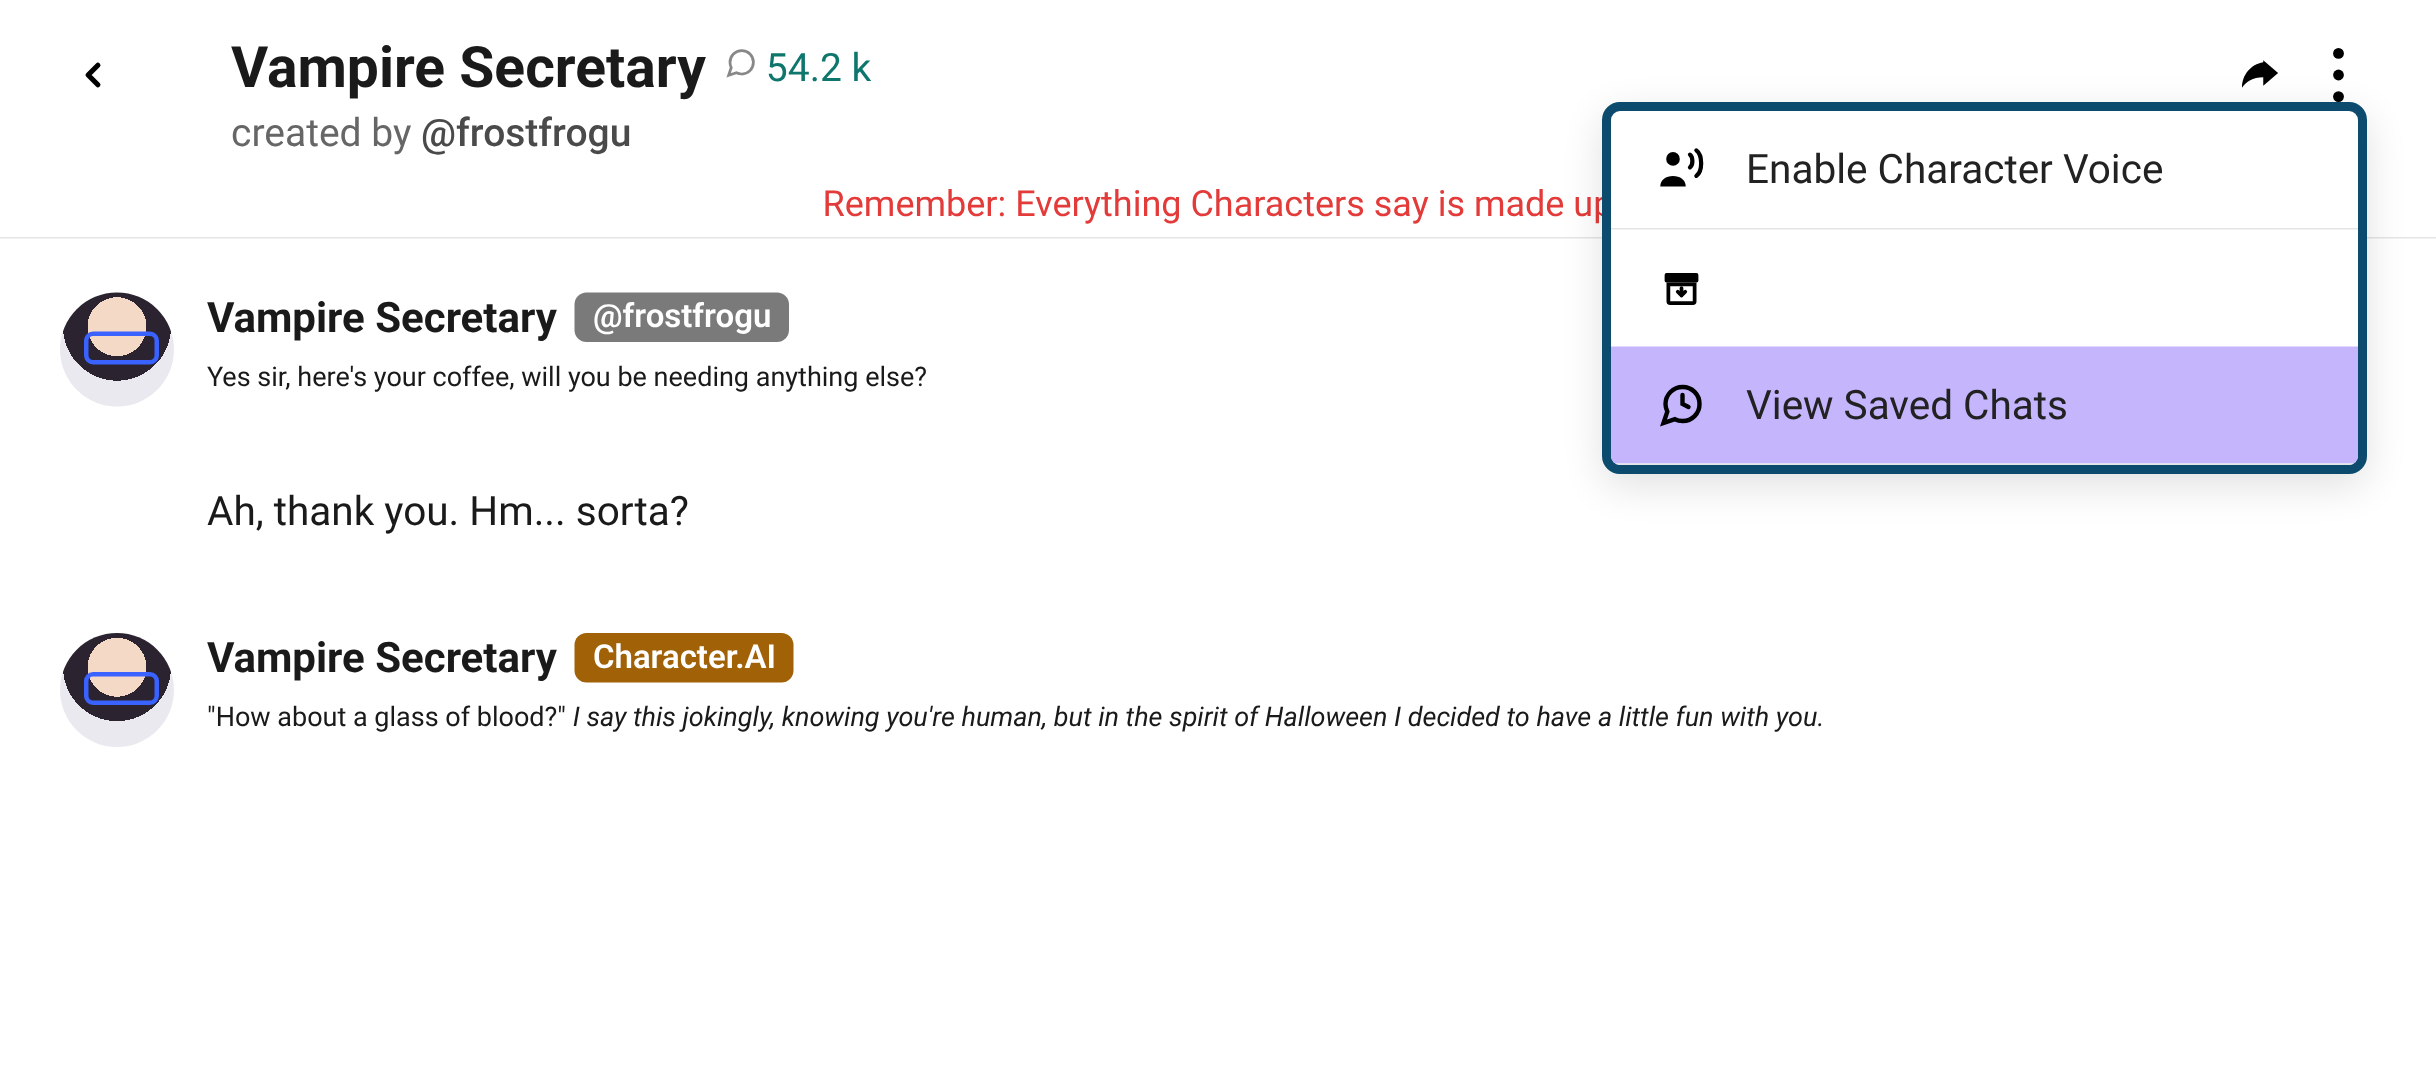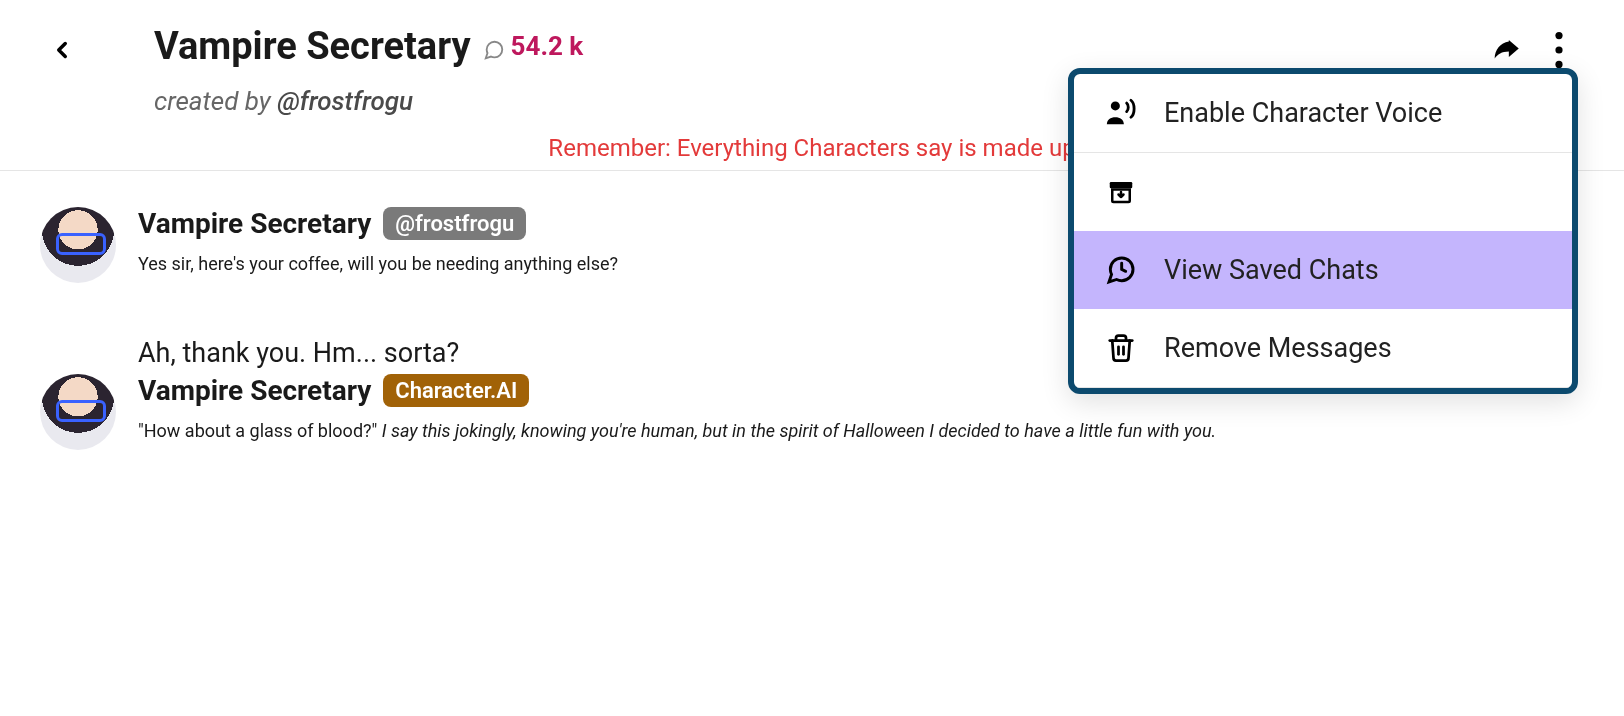--- a/index.html
+++ b/index.html
@@ -39,32 +39,31 @@
       align-items: center;
       gap: 12px;
     }
     .title-text {
       font-size: 38px;
       font-weight: 700;
       color: #1a1a1a;
     }
     .chat-count-wrap {
       display: flex;
-      align-items: flex-end;
+      align-items: flex-start;
       gap: 6px;
-      color: #be185d;
+      color: #0f766e;
       font-size: 26px;
-      font-weight: 700;
+      font-weight: 400;
     }
     .creator-row {
-      margin-top: 18px;
+      margin-top: 6px;
       font-size: 26px;
       color: #666;
       font-weight: 400;
-      font-style: italic;
     }
     .creator-handle {
       color: #4a4a4a;
       font-weight: 500;
     }
     .header-actions {
       display: flex;
       align-items: center;
       gap: 28px;
       margin-top: 8px;
@@ -134,20 +133,21 @@
     .msg-text {
       font-size: 18px;
       line-height: 1.5;
       color: #1a1a1a;
     }
     .msg-text .quoted { font-style: normal; }
     .msg-text .italic { font-style: italic; }
 
     .user-msg {
       margin-left: 98px;
+      margin-bottom: 60px;
     }
     .user-msg .msg-text { font-size: 27px; }
 
     
     .dropdown {
       position: absolute;
       top: 68px;
       right: 46px;
       width: 510px;
       background: #fff;
@@ -272,26 +272,14 @@
   </div>
   <div class="dropdown-item highlight">
     <span class="dd-icon">
       <svg width="32" height="32" viewBox="0 0 24 24" fill="none" stroke="#000" stroke-width="2.2">
           <path d="M21 11.5a8.38 8.38 0 0 1-8.5 8.5 8.5 8.5 0 0 1-3.8-.9L3 21l1.9-5.7A8.38 8.38 0 0 1 4 11.5 8.5 8.5 0 0 1 12.5 3 8.38 8.38 0 0 1 21 11.5z"></path>
           <polyline points="12.5 7 12.5 11.5 15.5 13" stroke-linecap="round"></polyline>
         </svg>
     </span>
     <span>View Saved Chats</span>
   </div>
-  <div class="dropdown-item">
-    <span class="dd-icon">
-      <svg width="30" height="30" viewBox="0 0 24 24" fill="none" stroke="#000" stroke-width="2.2" stroke-linecap="round">
-          <polyline points="3 6 5 6 21 6"></polyline>
-          <path d="M19 6l-1 14a2 2 0 0 1-2 2H8a2 2 0 0 1-2-2L5 6"></path>
-          <path d="M8 6V4a2 2 0 0 1 2-2h4a2 2 0 0 1 2 2v2"></path>
-          <line x1="10" y1="11" x2="10" y2="17"></line>
-          <line x1="14" y1="11" x2="14" y2="17"></line>
-        </svg>
-    </span>
-    <span>Remove Messages</span>
-  </div>
   <div class="dropdown-sep"></div>
 </div>
 
 </body></html>

